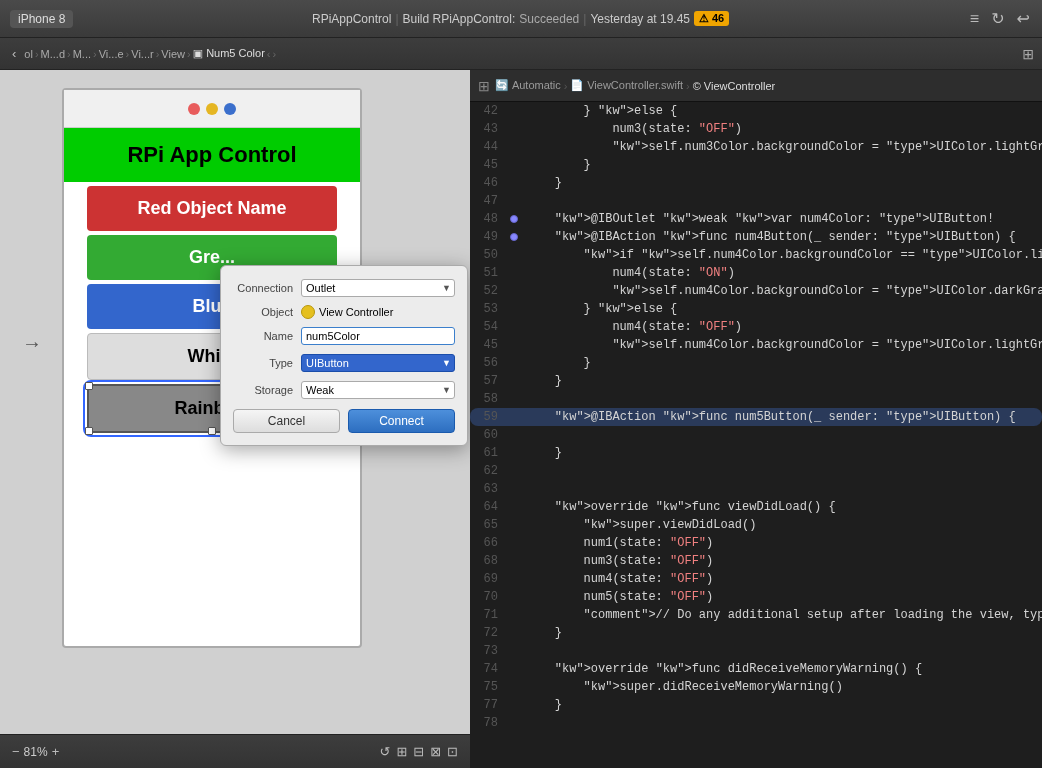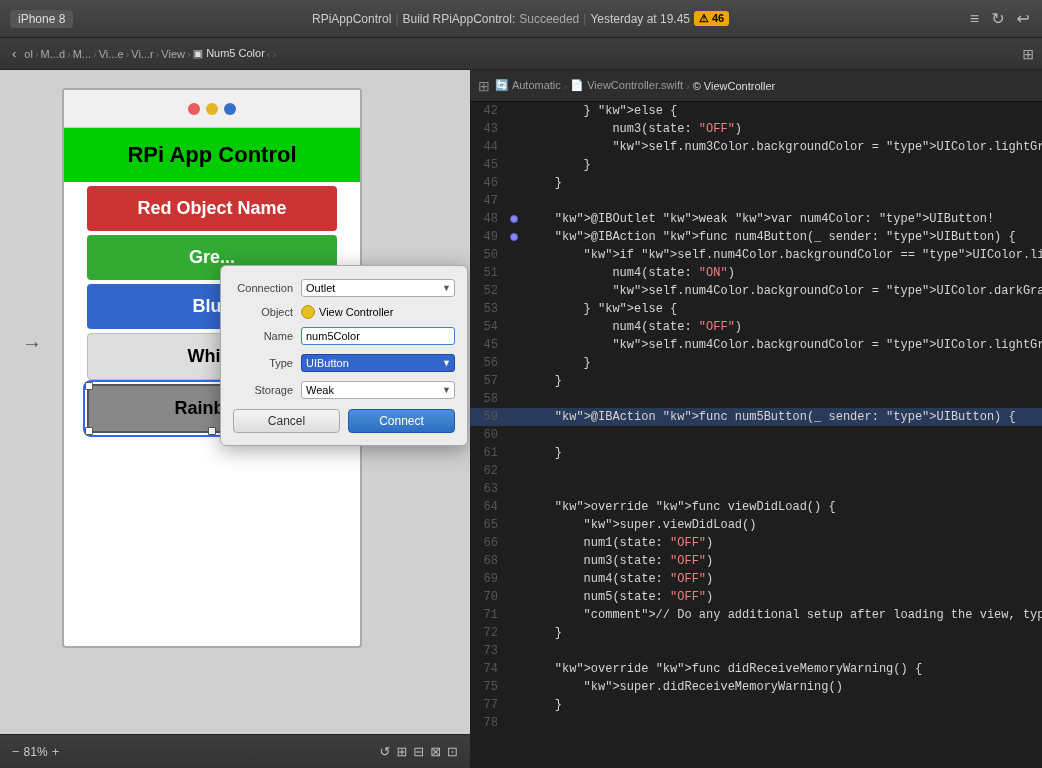--- a/index.html
+++ b/index.html
@@ -273,21 +273,21 @@
       padding: 0;
       font-family: "SF Mono", "Menlo", "Monaco", "Courier New", monospace;
       font-size: 12px;
       line-height: 18px;
       background: #1e1e1e;
     }
     .code-line {
       display: flex;
       min-height: 18px;
     }
-    .code-line.highlighted { background: #2a3a5a; }
+    .code-line.highlighted { background: #2a3a5a; border-radius: 8px; }
     .line-num {
       width: 36px;
       text-align: right;
       padding-right: 8px;
       color: #555;
       user-select: none;
       flex-shrink: 0;
     }
     .line-dot {
       width: 16px;

